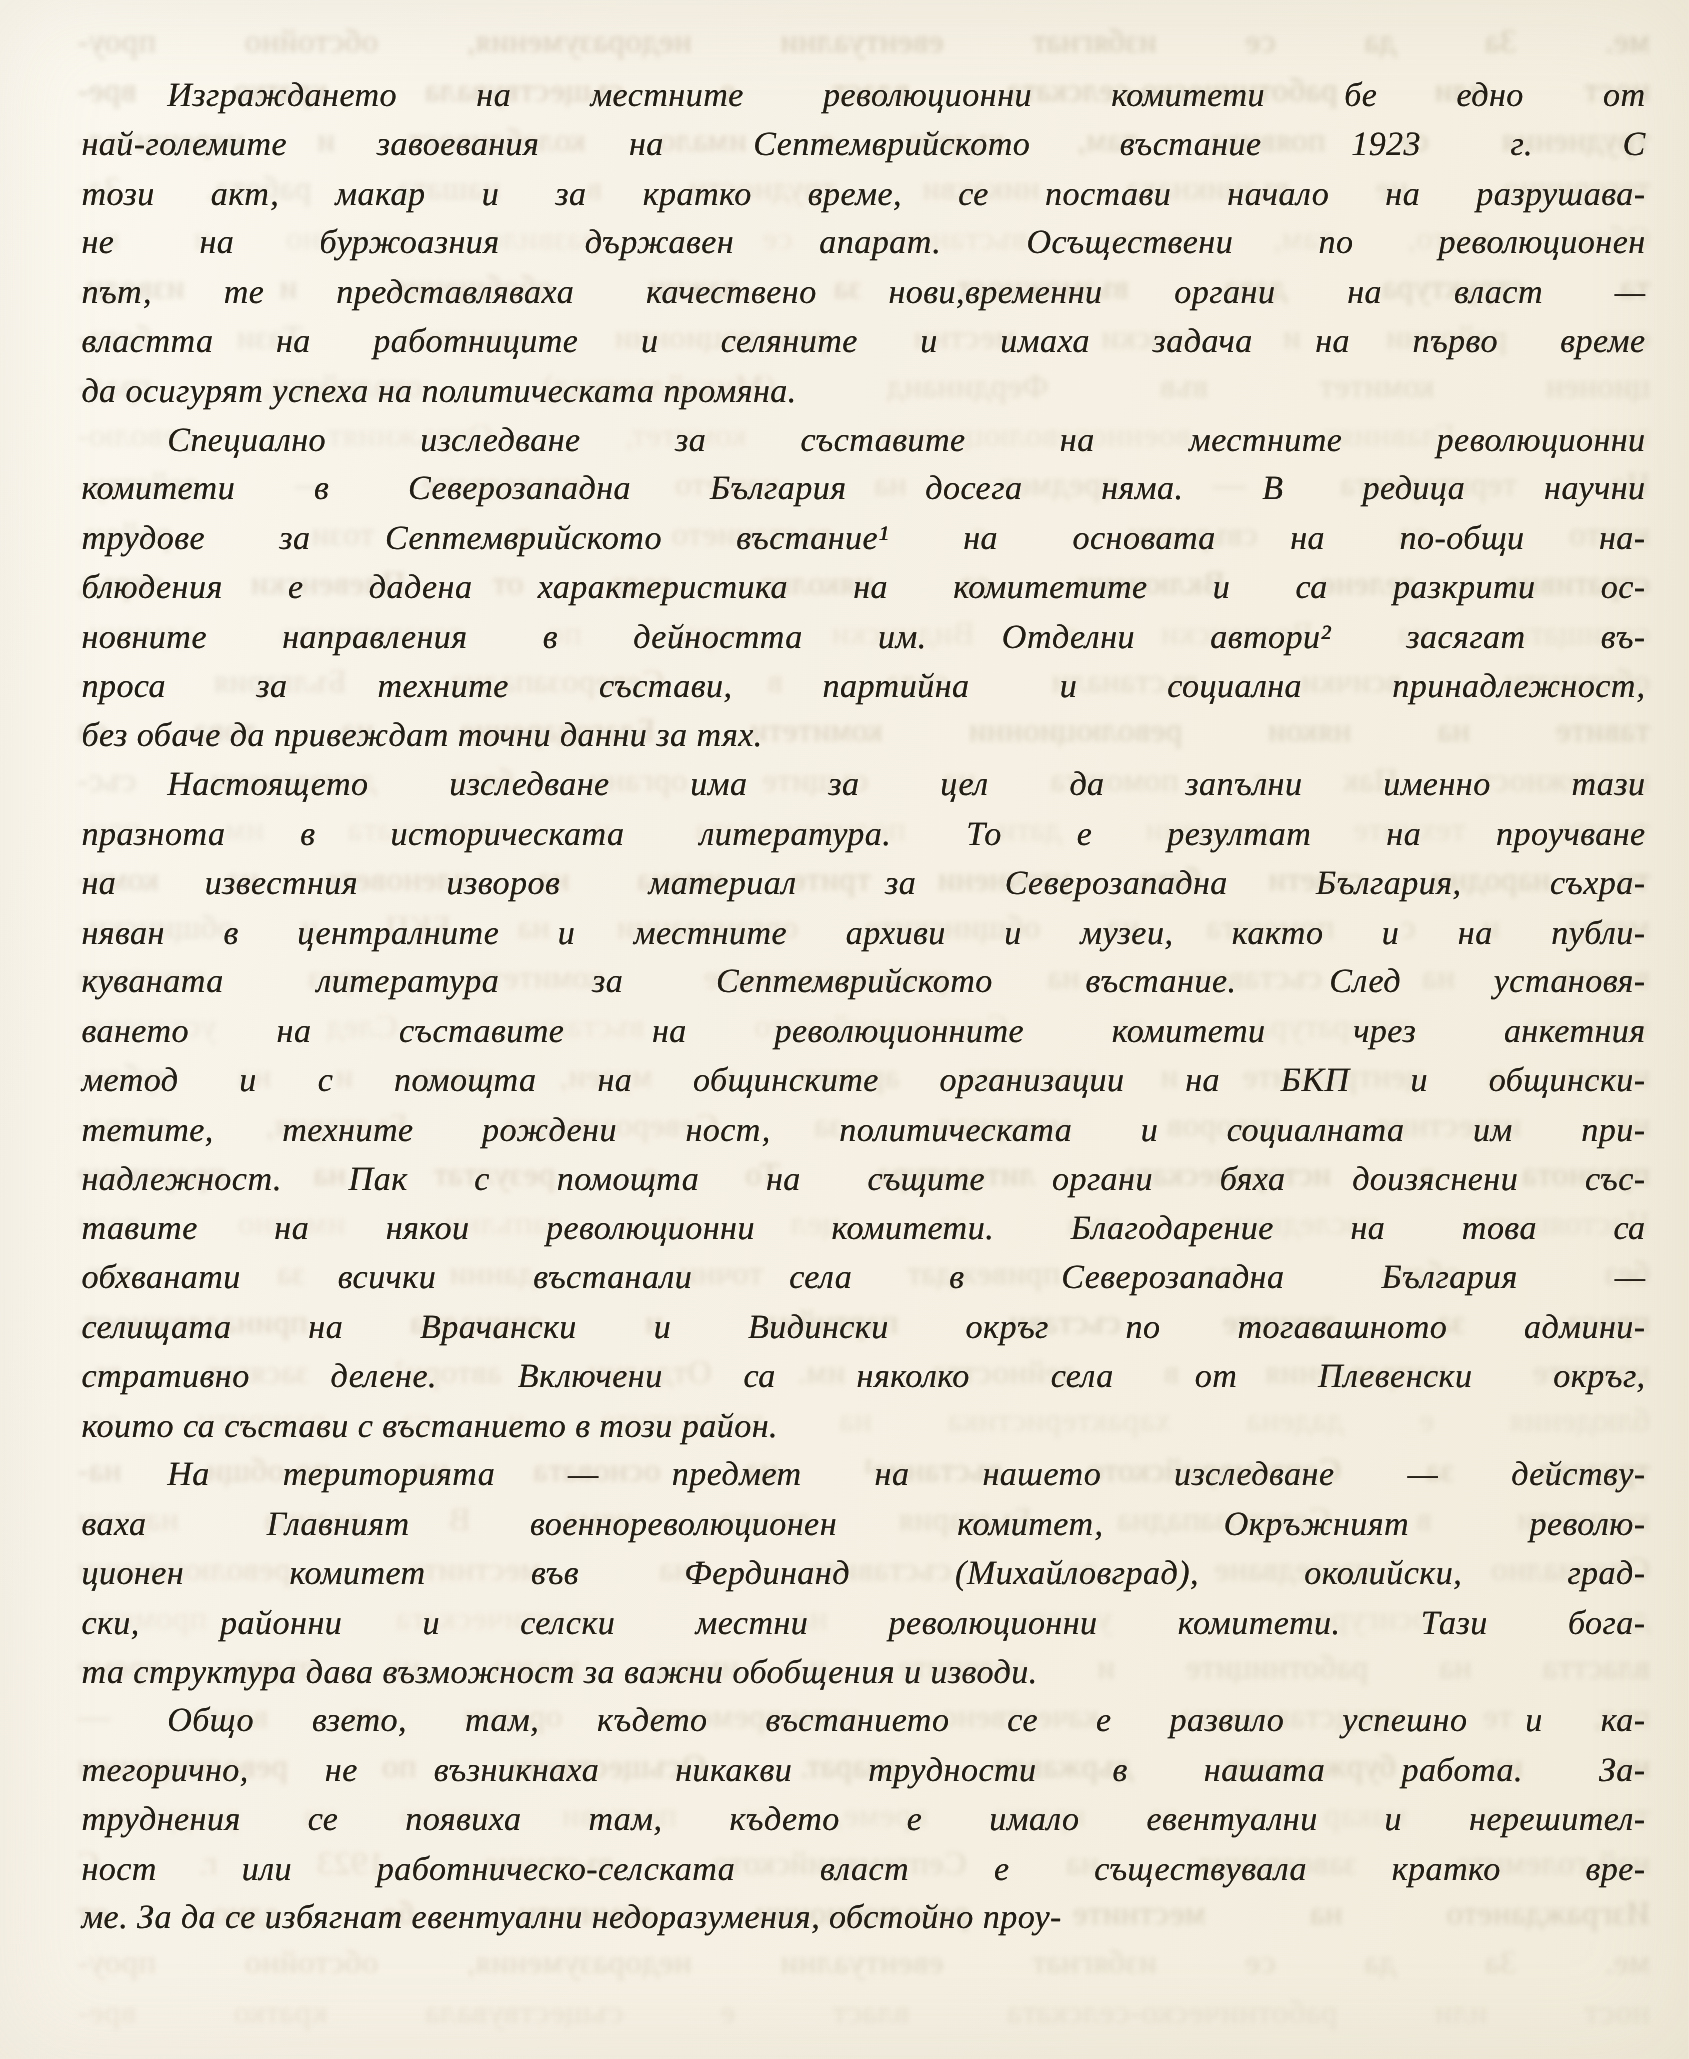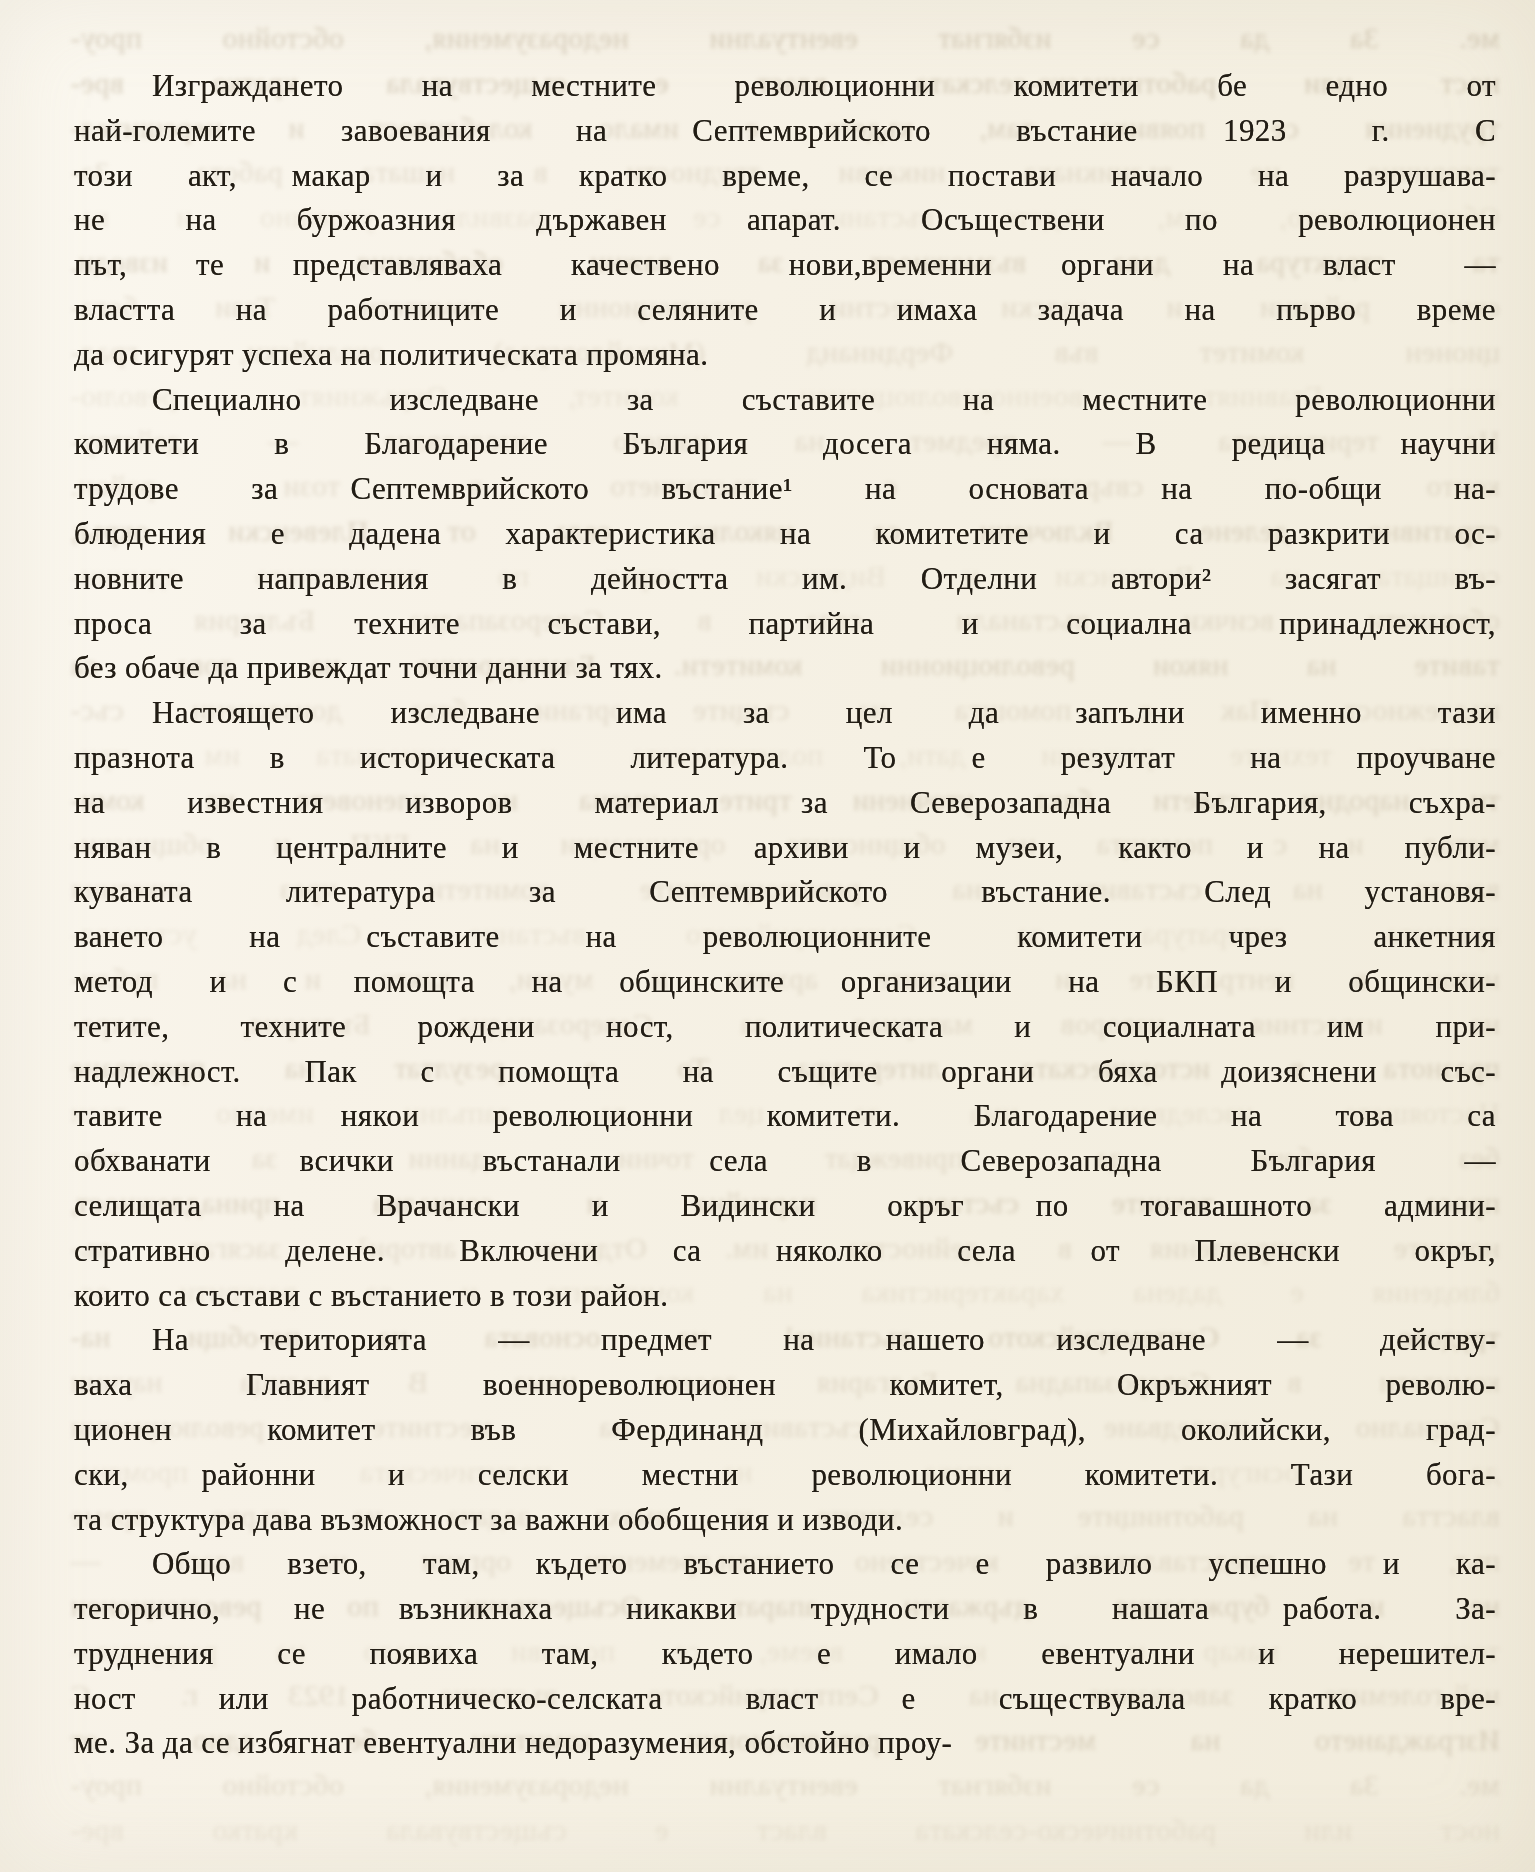--- a/index.html
+++ b/index.html
@@ -30,20 +30,21 @@
     position: absolute;
     left: 74px;
     top: 64px;
     width: 1422px;
     font-size: 31px;
     line-height: 44.8px;
     color: #221d15;
     text-shadow: 0 0 0.6px rgba(34, 29, 21, 0.85);
     letter-spacing: 0.4px;
     z-index: 2;
+    font-style: italic;
   }
   .para { margin: 0; }
   .line {
     height: 44.8px;
     text-align: justify;
     text-align-last: justify;
     white-space: normal;
   }
   .line.first { padding-left: 78px; }
   .line.last  { text-align-last: left; }
@@ -127,21 +128,21 @@
         <div class="line first">Изграждането на местните революционни комитети бе едно от</div>
         <div class="line">най-големите завоевания на Септемврийското въстание 1923 г. С</div>
         <div class="line">този акт, макар и за кратко време, се постави начало на разрушава-</div>
         <div class="line">не на буржоазния държавен апарат. Осъществени по революционен</div>
         <div class="line">път, те представляваха качествено нови,временни органи на власт —</div>
         <div class="line">властта на работниците и селяните и имаха задача на първо време</div>
         <div class="line last">да осигурят успеха на политическата промяна.</div>
       </div>
       <div class="para">
         <div class="line first">Специално изследване за съставите на местните революционни</div>
-        <div class="line">комитети в Благодарение България досега няма. В редица научни</div>
+        <div class="line">комитети в Северозападна България досега няма. В редица научни</div>
         <div class="line">трудове за Септемврийското въстание¹ на основата на по-общи на-</div>
         <div class="line">блюдения е дадена характеристика на комитетите и са разкрити ос-</div>
         <div class="line">новните направления в дейността им. Отделни автори² засягат въ-</div>
         <div class="line">проса за техните състави, партийна и социална принадлежност,</div>
         <div class="line last">без обаче да привеждат точни данни за тях.</div>
       </div>
       <div class="para">
         <div class="line first">Настоящето изследване има за цел да запълни именно тази</div>
         <div class="line">празнота в историческата литература. То е резултат на проучване</div>
         <div class="line">на известния изворов материал за Северозападна България, съхра-</div>

